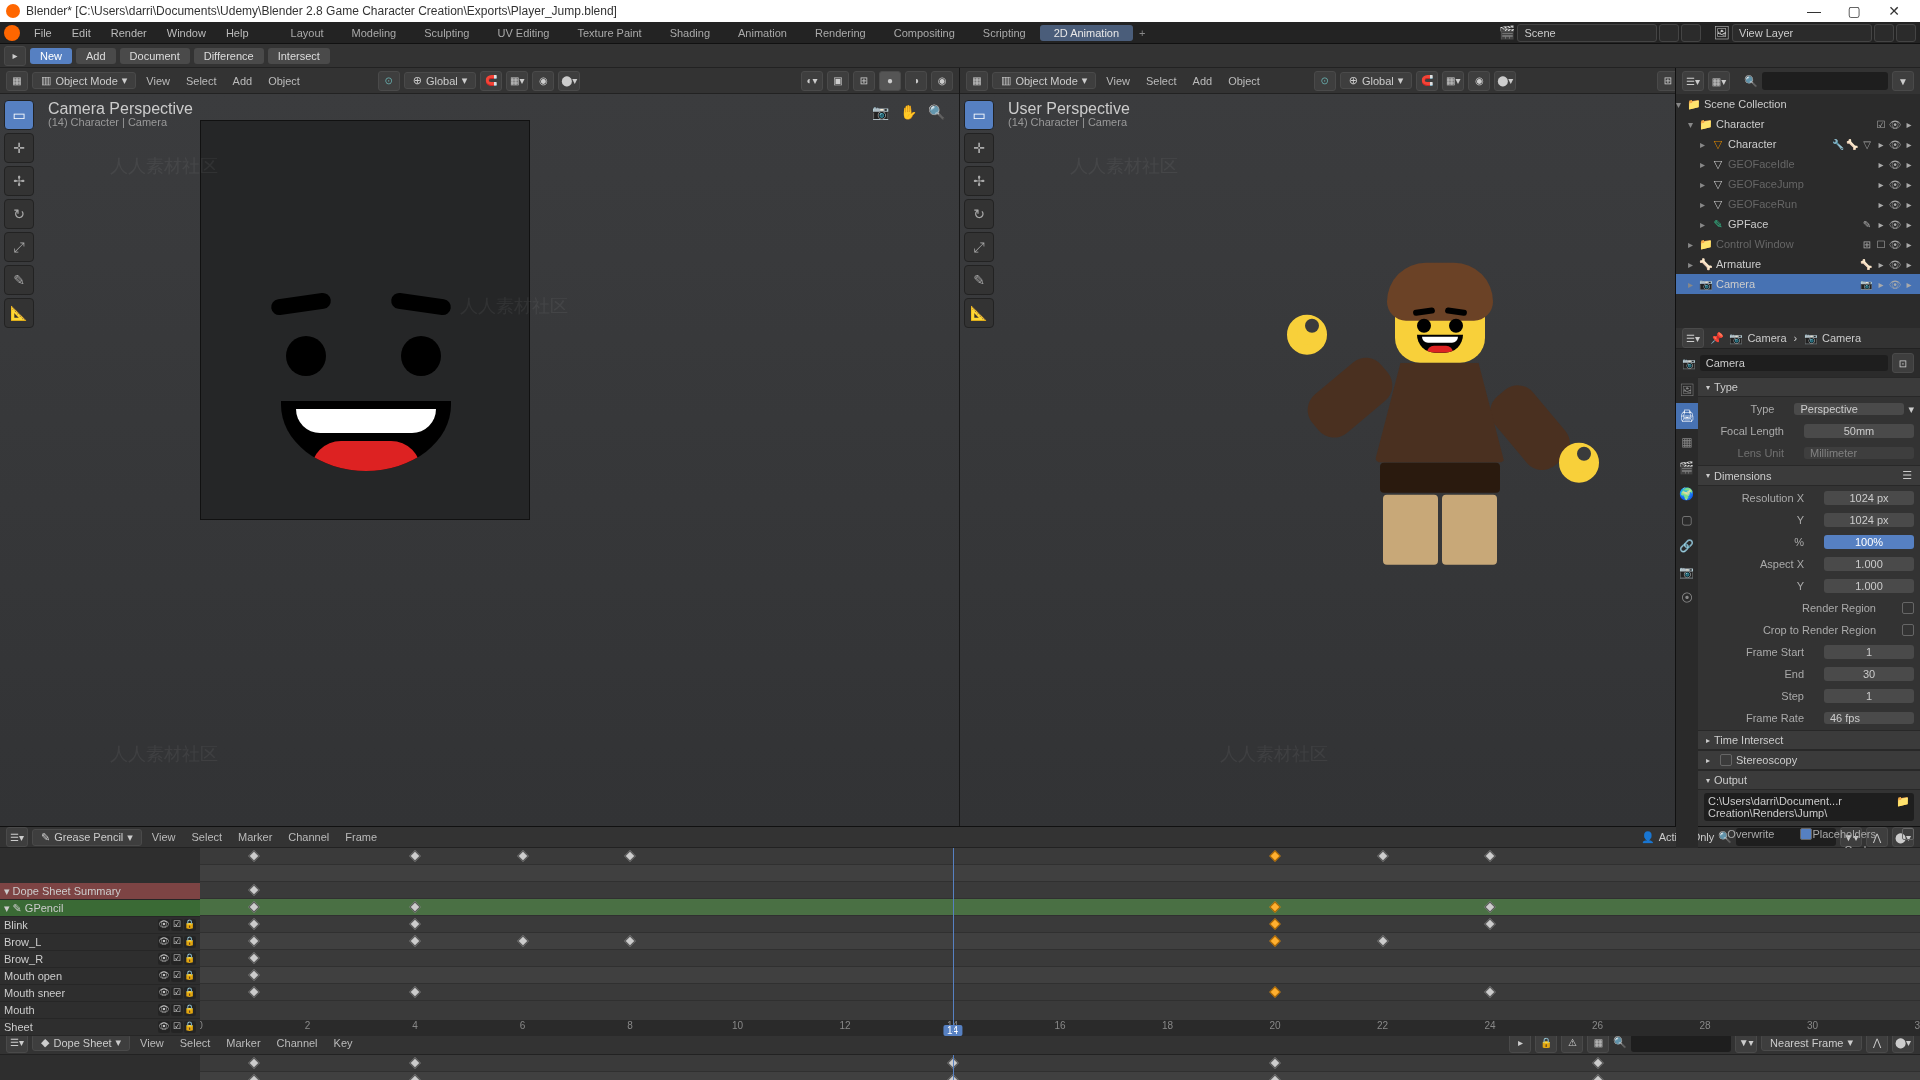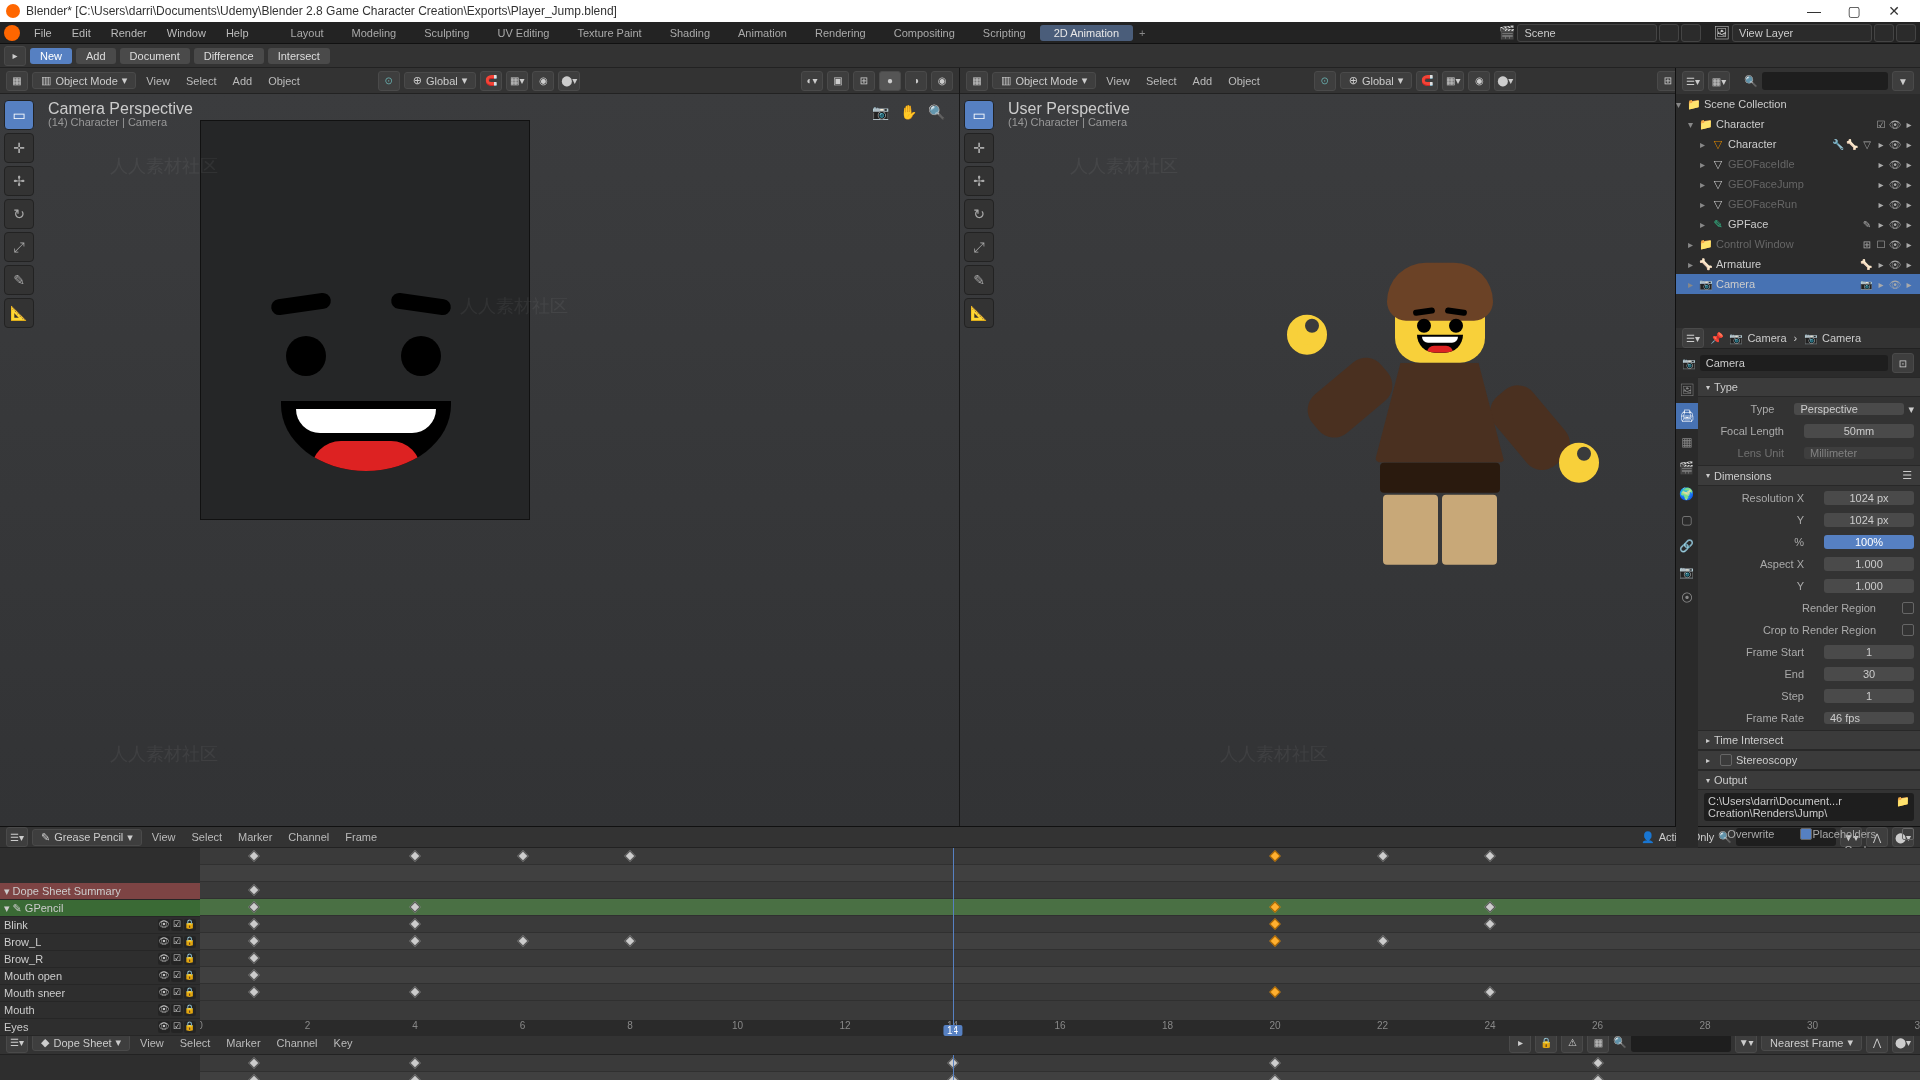--- a/index.html
+++ b/index.html
@@ -639,21 +639,21 @@
         </div>
         <div class="ds-track row">
           <span>Mouth</span>
           <span class="tico">
             <span class="ti">👁</span>
             <span class="ti">☑</span>
             <span class="ti">🔒</span>
           </span>
         </div>
         <div class="ds-track row">
-          <span>Eyes</span>
+          <span>Sheet</span>
           <span class="tico">
             <span class="ti">👁</span>
             <span class="ti">☑</span>
             <span class="ti">🔒</span>
           </span>
         </div>
       </div>
       <div class="ds-right">
         <div class="ds-row">
           <div class="key" style="left: 3.125%;"></div>

